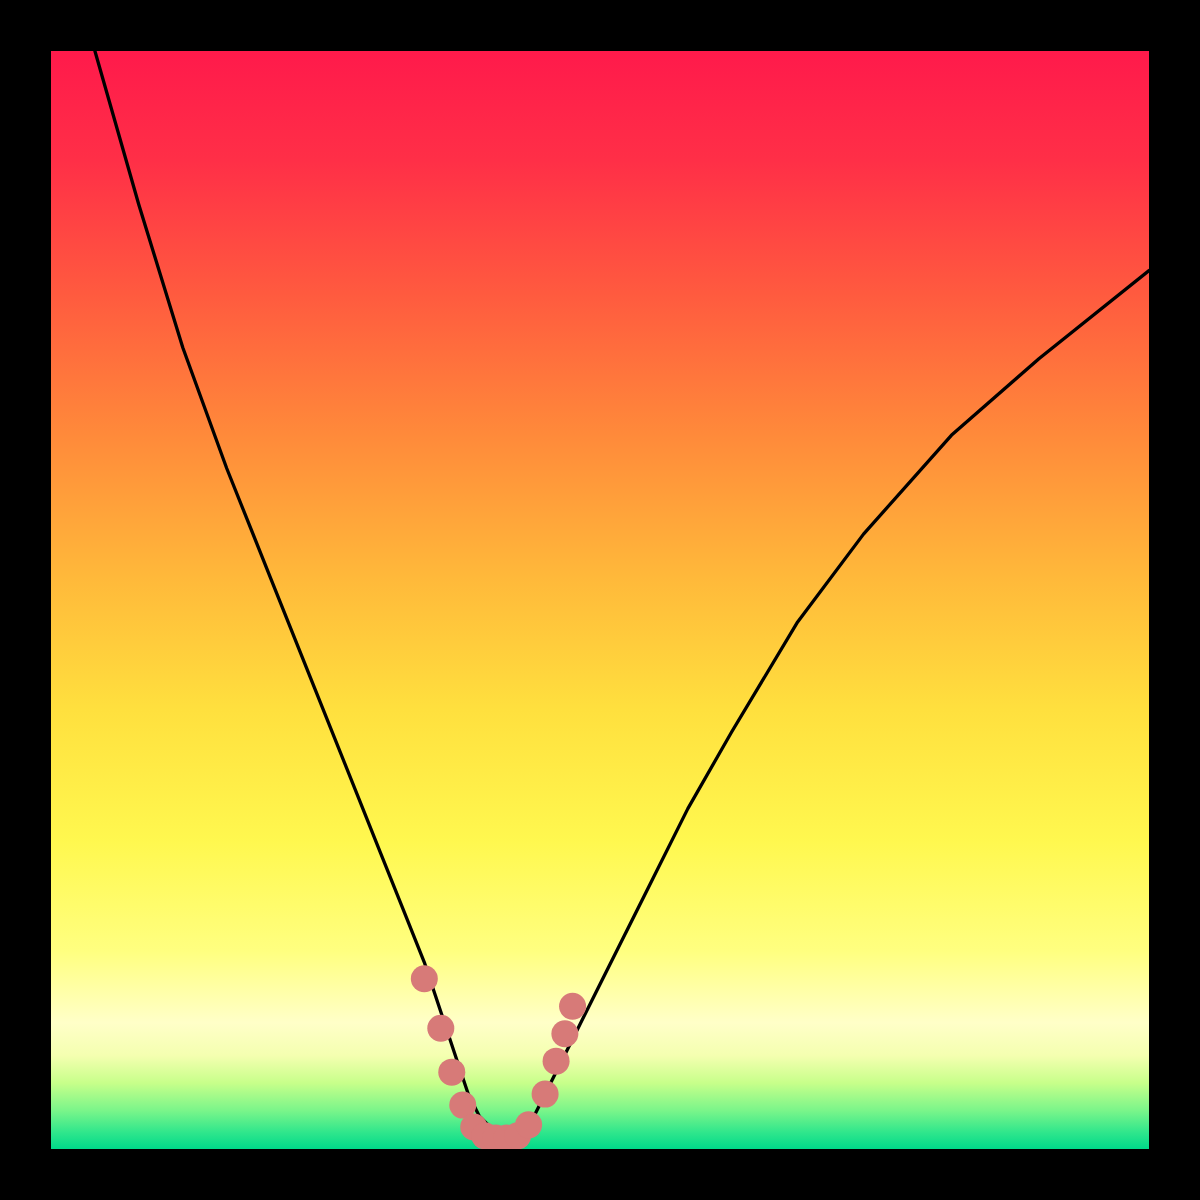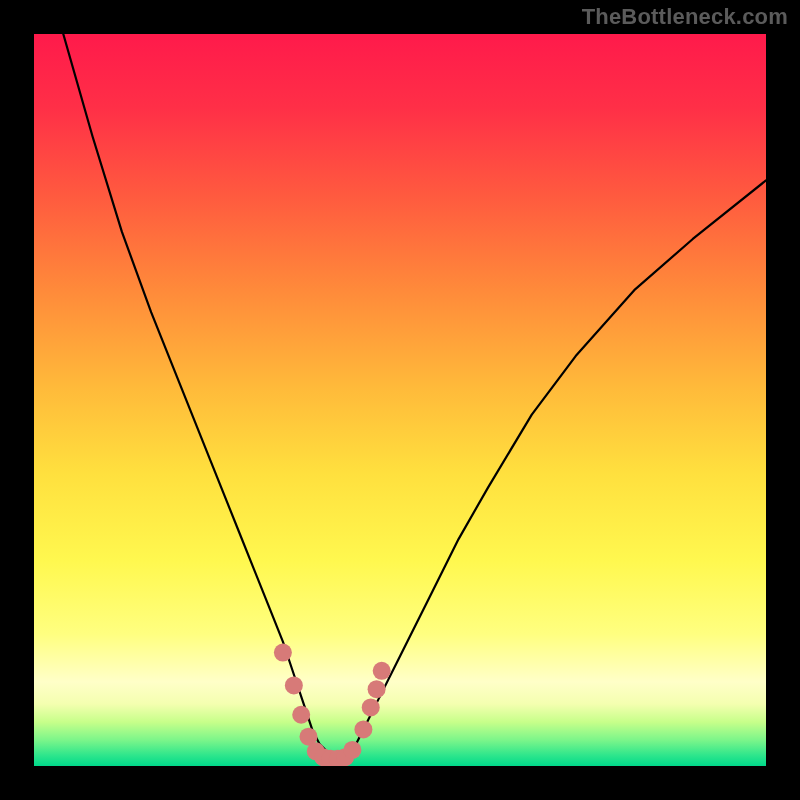--- a/index.html
+++ b/index.html
@@ -85,14 +85,13 @@
           <circle cx="318.42" cy="715.90" r="9" fill="#d77a78"></circle>
           <circle cx="329.40" cy="695.40" r="9" fill="#d77a78"></circle>
           <circle cx="336.72" cy="673.44" r="9" fill="#d77a78"></circle>
           <circle cx="342.58" cy="655.14" r="9" fill="#d77a78"></circle>
           <circle cx="347.70" cy="636.84" r="9" fill="#d77a78"></circle>
         </g>
     </svg>
 
   </div>
 
-  <div class="watermark">TheBottleneck.com</div>
 </div>
 
 </body></html>

